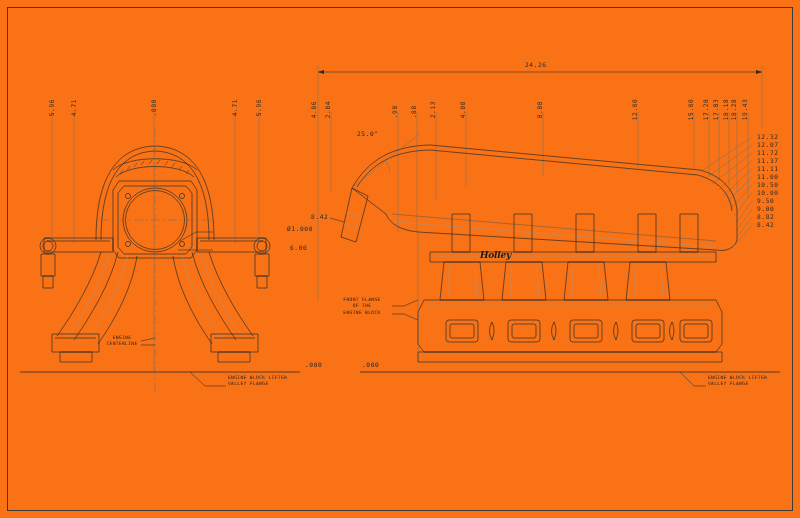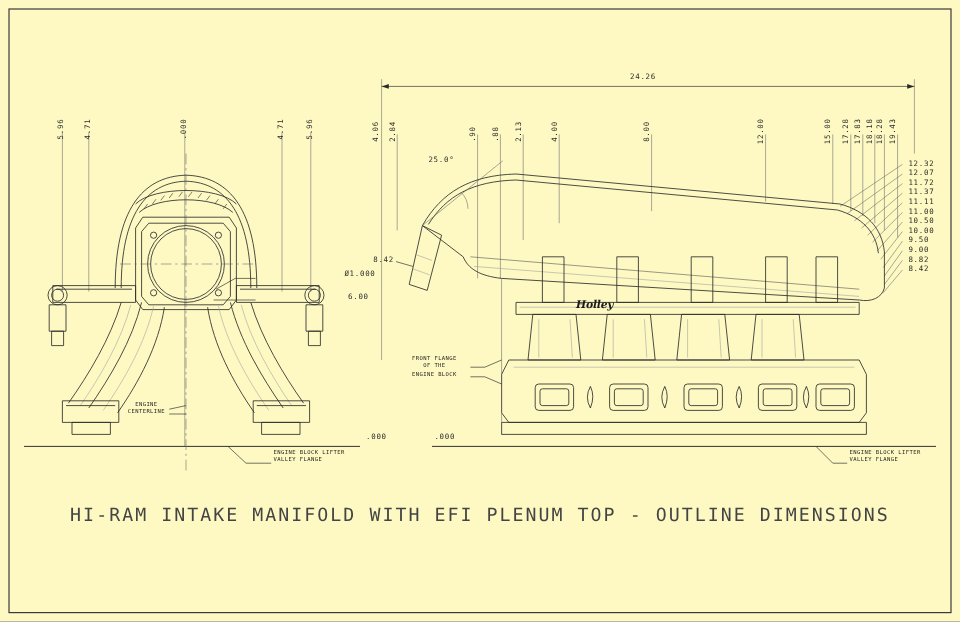--- a/index.html
+++ b/index.html
@@ -1,19 +1,19 @@
 <!DOCTYPE html>
 <html><head>
 <meta charset="utf-8">
 <title>Hi-Ram Intake Manifold Outline Drawing</title>
 <style>
   html,body{margin:0;padding:0;background:#8a8a8a;}
   body{font-family:"DejaVu Sans Mono","Liberation Mono",monospace;}
   #sheet{
-    position:relative;width:800px;height:518px;background:#fef9c3;overflow:hidden;
+    position:relative;width:800px;height:518px;background:#f97316;overflow:hidden;
   }
   #border{
     position:absolute;left:7px;top:7px;width:786px;height:504px;
     border:1.1px solid #3a3a3a;box-sizing:border-box;
   }
   .svgroot{position:absolute;left:0;top:0;width:800px;height:518px;}
   
   .dim{
     position:absolute;font-family:"DejaVu Sans Mono","Liberation Mono",monospace;
     font-size:6.2px;color:#2b2b2b;letter-spacing:.6px;white-space:nowrap;
@@ -317,15 +317,14 @@
 
   <div class="note ctr" style="left:334px; top:297px; width:56px;">FRONT FLANGE
 OF THE
 ENGINE BLOCK</div>
   <div class="note" style="left:708px; top:375px;">ENGINE BLOCK LIFTER
 VALLEY FLANGE</div>
   <div class="dim" style="left:362px; top:362px;">.000</div>
 
   <div class="holley" style="left:480px; top:250px;">Holley</div>
 
-  <div id="title">HI-RAM INTAKE MANIFOLD WITH EFI PLENUM TOP - OUTLINE DIMENSIONS</div>
 
 </div>
 
 </body></html>

